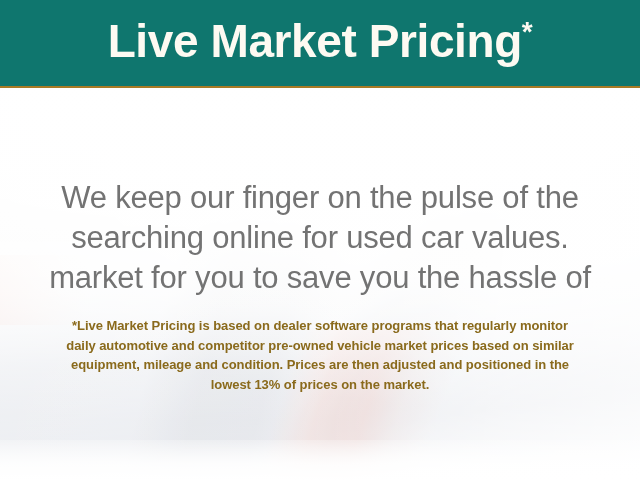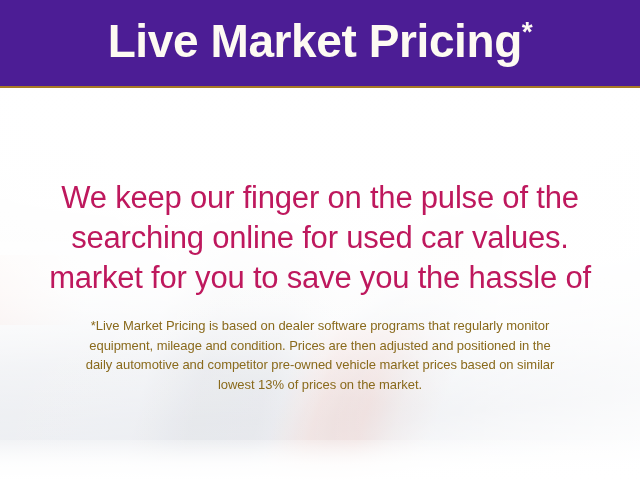--- a/index.html
+++ b/index.html
@@ -145,21 +145,21 @@
         rgba(255,255,255,0.97) 100%);
   }
 
   
   .banner {
     position: absolute;
     left: 0;
     top: 0;
     width: 640px;
     height: 88px;
-    background: #4c1d95;
+    background: #0f766e;
     border-bottom: 2px solid #a87a25;
     box-sizing: border-box;
     display: flex;
     align-items: center;
     justify-content: center;
   }
   .banner-title {
     color: #fdfaf2;
     font-size: 46px;
     font-weight: 700;
@@ -175,41 +175,41 @@
     line-height: 0;
   }
 
   
   .headline {
     position: absolute;
     left: 26px;
     top: 178px;
     width: 588px;
     text-align: center;
-    color: #be185d;
+    color: #737373;
     font-size: 31px;
     font-weight: 400;
     line-height: 40px;
     letter-spacing: -0.2px;
   }
   .headline .hl-line {
     display: block;
     white-space: nowrap;
   }
 
   
   .disclaimer {
     position: absolute;
     left: 26px;
     top: 316px;
     width: 588px;
     text-align: center;
     color: #8a6a1c;
     font-size: 13px;
-    font-weight: 400;
+    font-weight: 700;
     line-height: 19.5px;
     letter-spacing: -0.05px;
   }
   .disclaimer .dc-line {
     display: block;
     white-space: nowrap;
   }
 </style>
 </head>
 <body>
@@ -236,18 +236,18 @@
   </div>
 
   <div class="headline">
     <span class="hl-line">We keep our finger on the pulse of the</span>
     <span class="hl-line">searching online for used car values.</span>
     <span class="hl-line">market for you to save you the hassle of</span>
   </div>
 
   <div class="disclaimer">
     <span class="dc-line">*Live Market Pricing is based on dealer software programs that regularly monitor</span>
+    <span class="dc-line">daily automotive and competitor pre-owned vehicle market prices based on similar</span>
     <span class="dc-line">equipment, mileage and condition. Prices are then adjusted and positioned in the</span>
-    <span class="dc-line">daily automotive and competitor pre-owned vehicle market prices based on similar</span>
     <span class="dc-line">lowest 13% of prices on the market.</span>
   </div>
 
 </div>
 
 </body></html>

